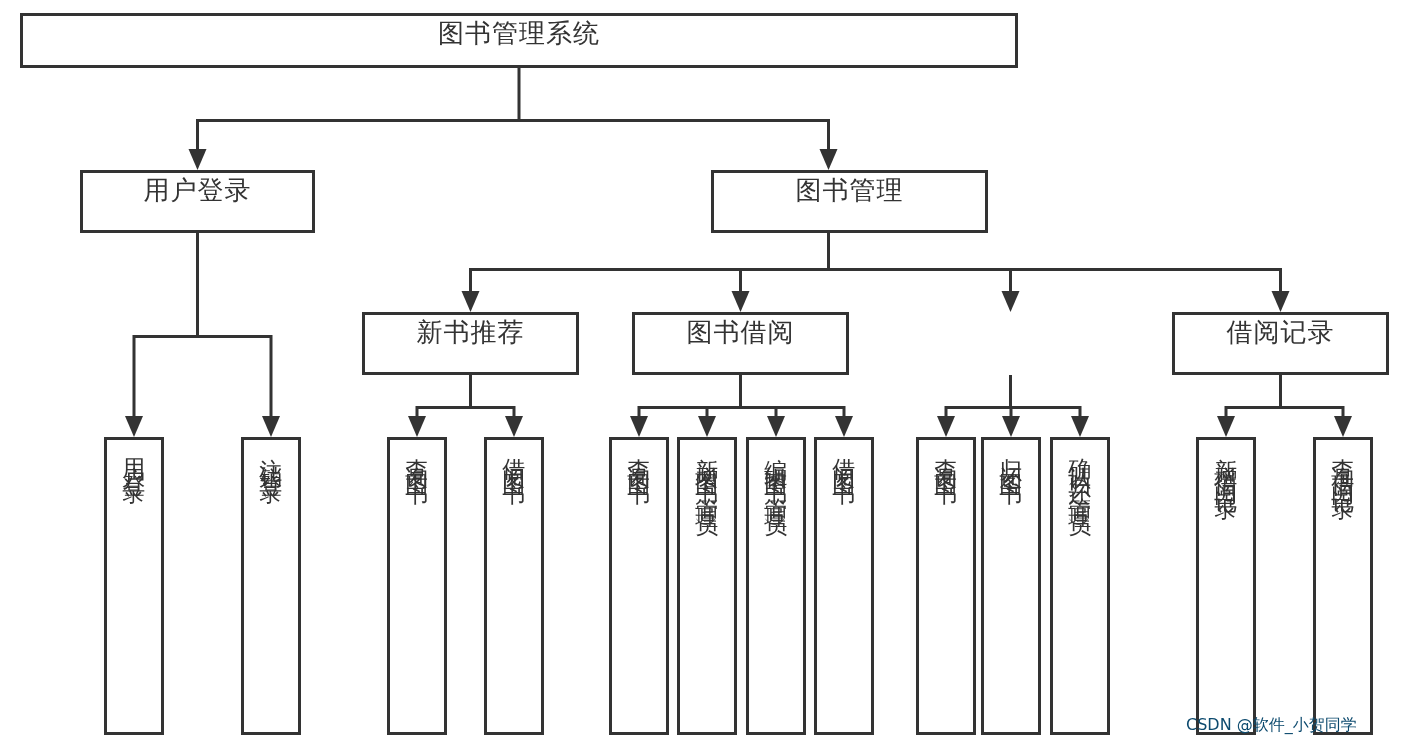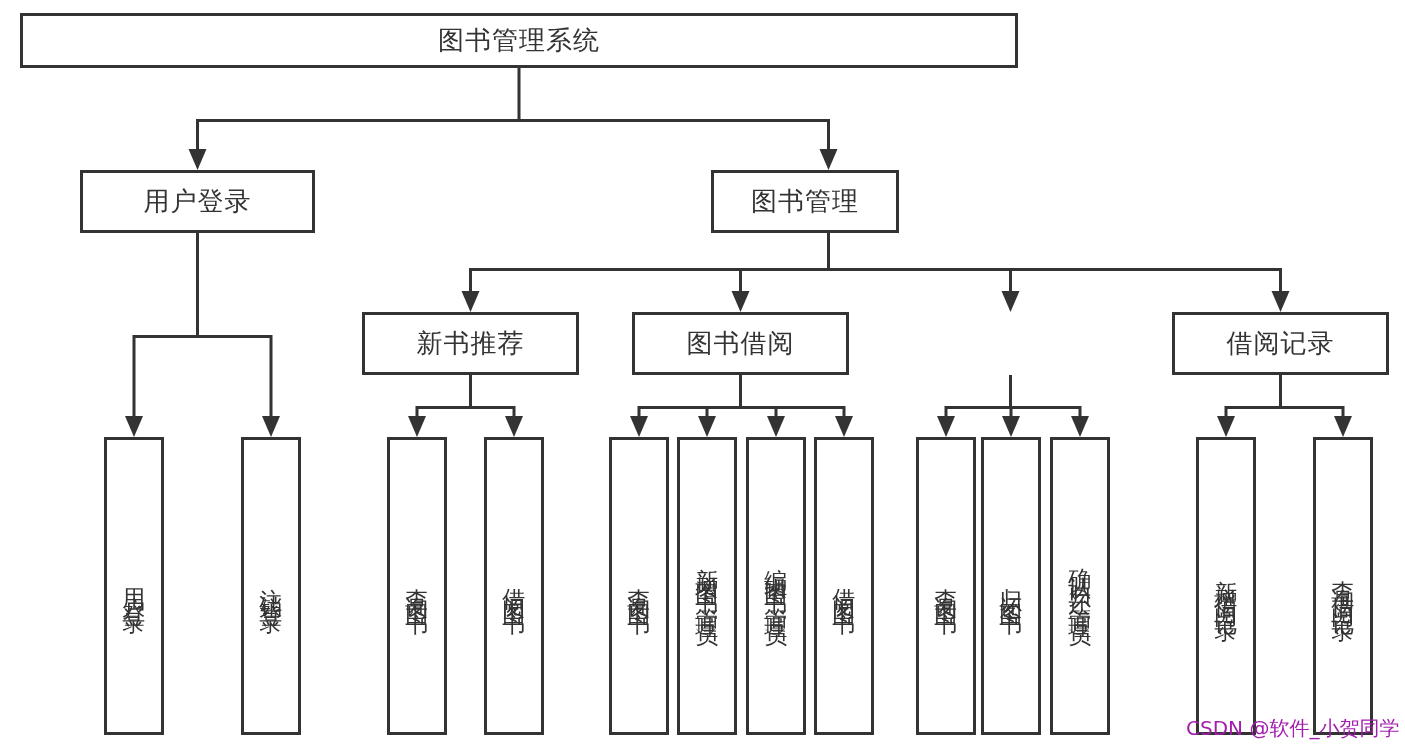--- a/index.html
+++ b/index.html
@@ -16,21 +16,21 @@
     position: absolute;
     left: 0; top: 0;
     width: 1405px; height: 747px;
   }
   .box {
     position: absolute;
     box-sizing: border-box;
     background: #ffffff;
     border: 3px solid #333333;
     display: flex;
-    align-items: center;
+    align-items: flex-start;
     justify-content: center;
     text-align: center;
   }
   .hlabel {
     font-size: 26px;
     letter-spacing: 1px;
     white-space: nowrap;
     color: #333333;
   }
   .vlabel {
@@ -39,29 +39,29 @@
     font-size: 23px;
     letter-spacing: 8px;
     line-height: 1.15;
     white-space: nowrap;
     color: #333333;
   }
   .watermark {
     position: absolute;
     left: 1186px;
     top: 715px;
-    font-size: 20px;
-    color: #a21caf;
+    font-size: 16px;
+    color: #0c4a6e;
     white-space: nowrap;
     z-index: 5;
   }
   
   .n-root  { left: 20px;   top: 13px;  width: 998px; height: 55px; }
   .n-login { left: 80px;   top: 170px; width: 235px; height: 63px; }
-  .n-mgmt  { left: 711px;  top: 170px; width: 188px; height: 63px; }
+  .n-mgmt  { left: 711px;  top: 170px; width: 277px; height: 63px; }
   .n-l3    { top: 312px; width: 217px; height: 63px; }
   .n-rec   { left: 362px;  }
   .n-bor   { left: 632px;  }
   .n-cur   { left: 902px;  }
   .n-his   { left: 1172px; }
   .leaf    { top: 437px; width: 60px; height: 298px; }
   .lf-1  { left: 104px; }
   .lf-2  { left: 241px; }
   .lf-3  { left: 387px; }
   .lf-4  { left: 484px; }

